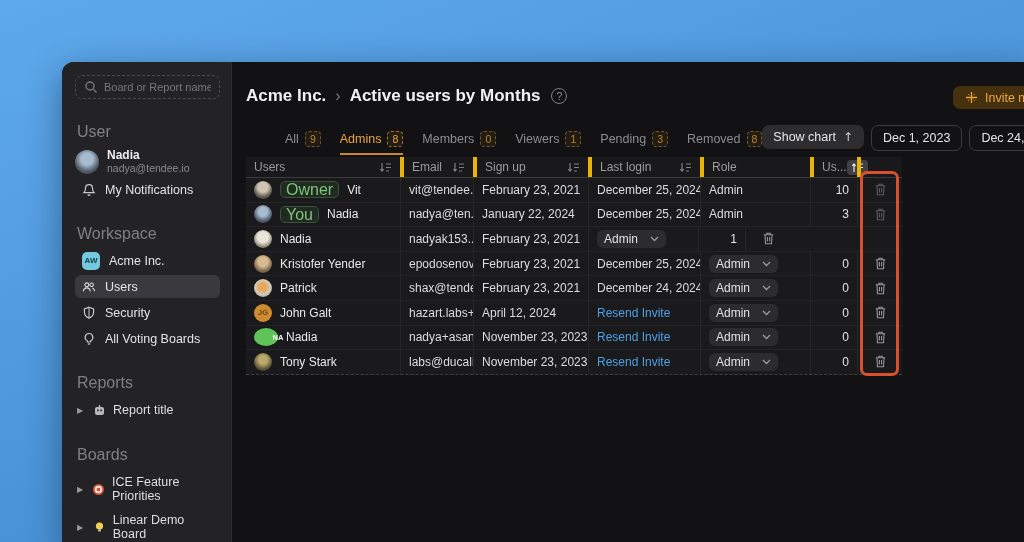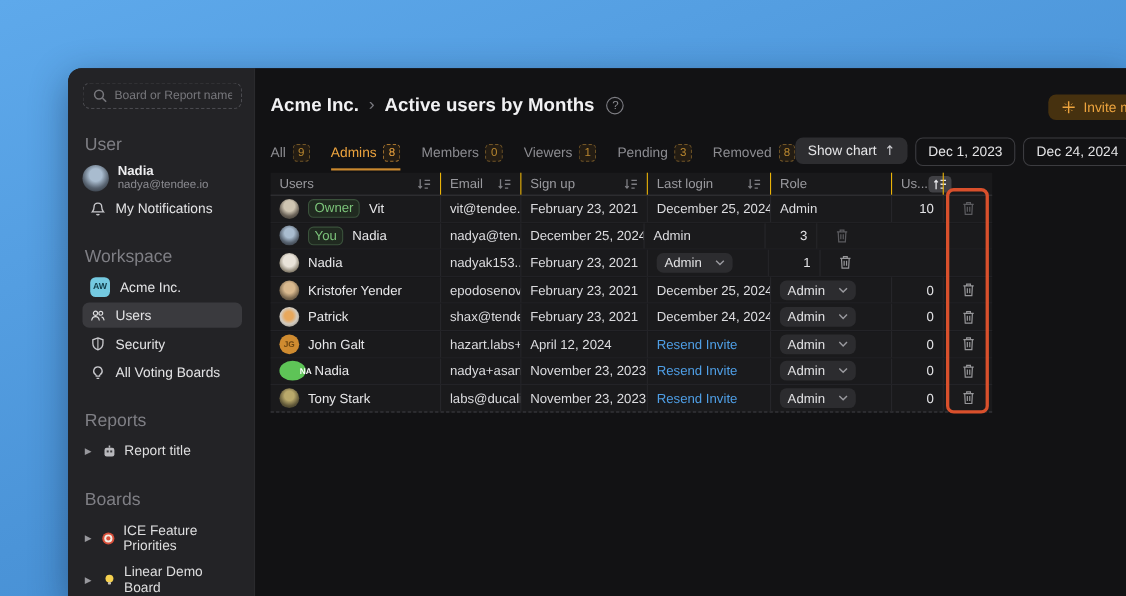--- a/index.html
+++ b/index.html
@@ -67,54 +67,54 @@
     width:16px; height:16px; border:1.4px solid #7e7e84; border-radius:50%;
     color:#8e8e94; font-size:10.5px; display:flex; align-items:center; justify-content:center;
     margin-left:2px; cursor:pointer;
   }
   .invite-btn{
     position:absolute; top:24px; left:721px; height:23px; padding:0 12px;
     background:#46310f; border-radius:7px; display:flex; align-items:center; gap:7px;
     color:#eda43e; font-size:12.5px; cursor:pointer; white-space:nowrap;
   }
   .toolbar{ display:flex; align-items:flex-end; margin-top:19px; padding-right:0; }
-  .tabs{ display:flex; gap:19px; align-items:center; }
+  .tabs{ display:flex; gap:19px; align-items:center;margin-left:39px; }
   .tab{ display:flex; align-items:center; gap:6px; font-size:12.5px; color:#8c8c91;
         padding-bottom:6px; border-bottom:2px solid transparent; cursor:pointer; }
   .tab.active{ color:#eda43e; border-bottom-color:#c9882e; }
   .tcount{
     font-size:10.5px; line-height:14px; padding:0 4px; border-radius:4px;
     border:1px dashed rgba(195,145,60,.5); color:#b9872f; background:rgba(62,46,18,.38);
   }
   .tab.active .tcount{ color:#eda43e; border-color:rgba(237,164,62,.65); }
   .controls{ display:flex; gap:7px; margin-left:auto; padding-bottom:4px; }
   .btn{ height:23px; display:flex; align-items:center; gap:7px; padding:12px 11px;
         border-radius:7px; font-size:12.5px; color:#e4e4e6; cursor:pointer; white-space:nowrap; }
   .btn-fill{ background:#2d2d30; }
   .btn-line{ border:1px solid #3c3c40; }
   .arrow-up{ font-family:"DejaVu Sans",sans-serif; font-size:12px; color:#cfcfd3; }
   
   .table{ width:656px; margin-top:2px; }
   .thead{ display:flex; height:21px; align-items:center; background:#19191b;
           border-bottom:1px solid #3a3a3f; color:#9a9a9f; font-size:12px; }
   .hc{ display:flex; align-items:center; height:100%; padding:0 8px; }
-  .hc + .hc{ border-left:1px solid #eab308; }
+  .hc + .hc{ border-left:4px solid #eab308; }
   .hc .lbl{ flex:1; }
   .sort{ width:13px; height:11px; stroke:#7e7e83; flex-shrink:0; cursor:pointer; }
   .sortbtn{ background:#414145; border-radius:4px; padding:2px 4px; display:flex; cursor:pointer; }
   .sortbtn .sort{ stroke:#e6e6e9; }
   .w-users{ width:154px; } .w-email{ width:73px; } .w-signup{ width:115px; }
   .w-last{ width:112px; } .w-role{ width:110px; } .w-count{ width:47px; } .w-del{ width:45px; }
   .trow{ display:flex; height:24.6px; align-items:center; background:#1a1a1c;
          border-bottom:1px solid #232327; font-size:12px; color:#dcdcdf; cursor:pointer; }
   .trow:last-child{ border-bottom:1px dashed #3f3f44; }
   .tc{ display:flex; align-items:center; height:100%; padding:0 8px; overflow:hidden; white-space:nowrap; }
   .tc + .tc{ border-left:1px solid #26262a; }
   .c-users{ gap:8px; }
-  .gbadge{ font-size:12px; color:#7cc47a; background:#202a20; border:1px solid #3a513b;
+  .gbadge{ font-size:16px; color:#7cc47a; background:#202a20; border:1px solid #3a513b;
            border-radius:5px; padding:0 5px; line-height:15px; }
   .uname{ color:#e8e8ea; }
   .c-count{ justify-content:flex-end; color:#e3e3e6; }
   .c-del{ justify-content:center; }
   .invite-link{ color:#4f9fe6; cursor:pointer; }
   .role-pill{ background:#2c2c2f; border-radius:6px; height:18px; padding:0 7px;
               display:inline-flex; align-items:center; gap:12px; cursor:pointer; color:#e1e1e3; }
   .chev{ width:9px; height:6px; stroke:#9a9a9f; }
   .trash-btn{ background:none; border:0; cursor:pointer; display:flex; padding:2px; }
   .trash{ width:11px; height:13px; stroke:#969699; }
@@ -349,20 +349,21 @@
           </div>
       </div>
 
       <div class="trow">
         <div class="tc w-users c-users">
             <span class="av av-18 avB"></span>
             <span class="gbadge">You</span>
             <span class="uname">Nadia</span>
           </div>
         <div class="tc w-email">nadya@ten...</div>
+        <div class="tc w-signup">January 22, 2024</div>
         <div class="tc w-last">December 25, 2024</div>
         <div class="tc w-role">Admin</div>
         <div class="tc w-count c-count">3</div>
         <div class="tc w-del c-del dim">
             <button class="trash-btn">
               <svg class="trash" viewBox="0 0 11 13" fill="none" stroke-width="1.1">
                 <path d="M0.8 2.8h9.4M3.8 2.8V1.2h3.4v1.6M2 2.8l.5 9h6l.5-9M4.4 5v4.6M6.6 5v4.6"></path>
               </svg>
             </button>
           </div>

